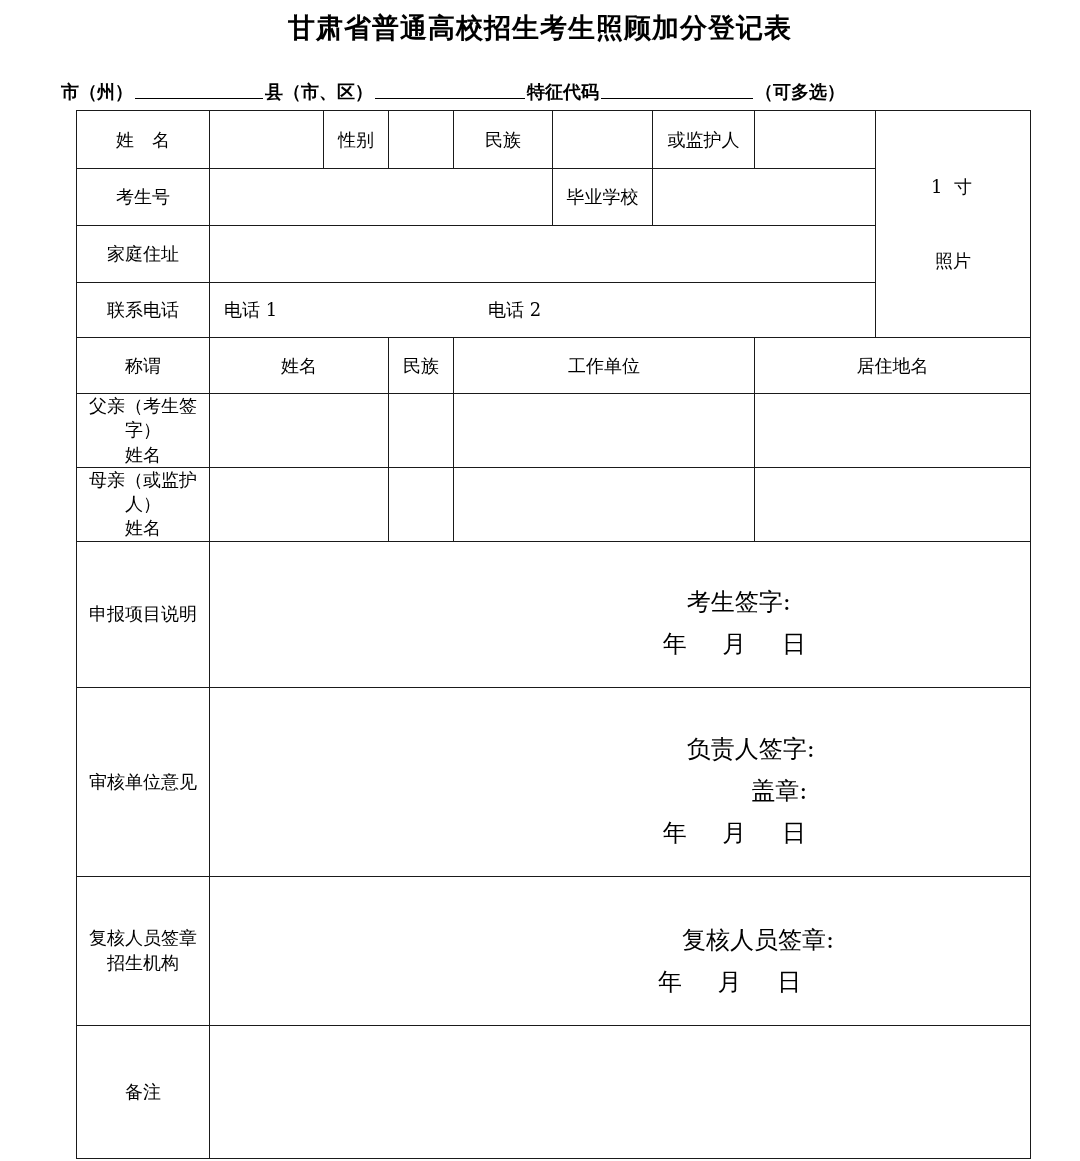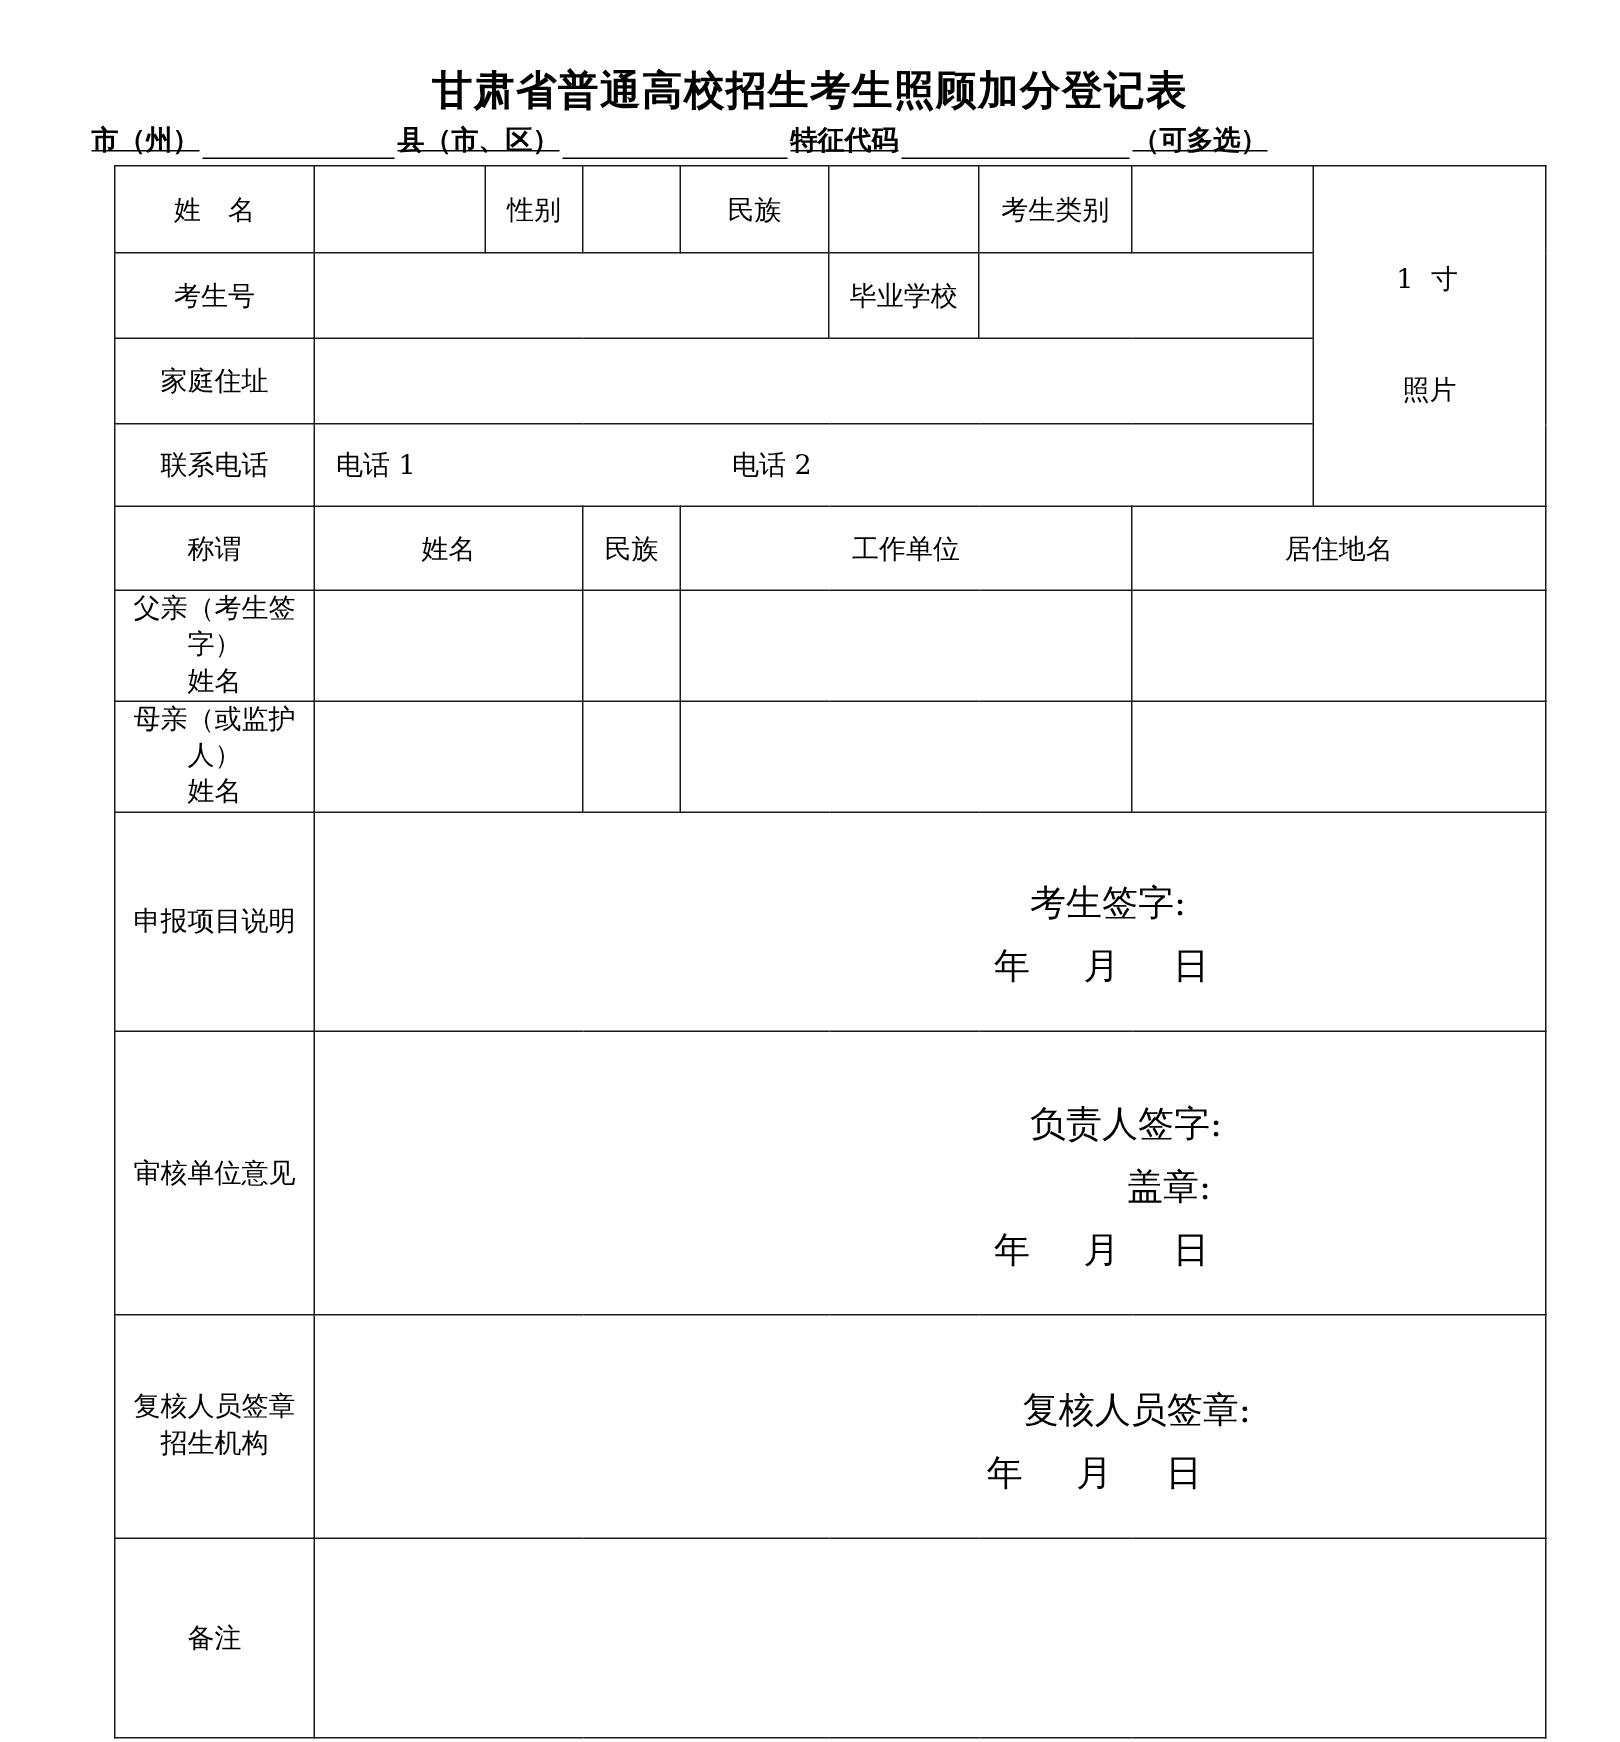--- a/index.html
+++ b/index.html
@@ -20,36 +20,34 @@
   .title {
     position: absolute;
     left: 0;
     top: 10px;
     width: 1080px;
     text-align: center;
     font-size: 27px;
     font-weight: bold;
     letter-spacing: 1px;
     font-family: "DejaVu Serif", "Liberation Serif", serif;
-    margin-top: 32px;
   }
 
   
   .header-line {
     position: absolute;
     left: 59px;
     top: 80px;
     width: 954px;
     height: 26px;
     font-size: 18px;
     font-weight: bold;
     display: flex;
-    align-items: flex-end;
+    align-items: flex-start;
     white-space: nowrap;
-    text-decoration: underline;
   }
   .header-line .lbl {
     padding: 0 2px 1px 2px;
   }
   .blank {
     display: inline-block;
     border-bottom: 1.5px solid #000;
     height: 18px;
   }
   .blank-1 { width: 128px; }
@@ -143,21 +141,21 @@
   </colgroup>
 
   <tbody>
       <tr>
     <td class="lbl-cell" style="height:57px">姓　名</td>
     <td class="blankcell"></td>
     <td class="lbl-cell">性别</td>
     <td class="blankcell"></td>
     <td class="lbl-cell">民族</td>
     <td class="blankcell"></td>
-    <td class="lbl-cell">考生类别</td>
+    <td class="lbl-cell">或监护人</td>
     <td class="blankcell"></td>
     <td class="photo-cell" rowspan="4">
       <span class="p1">1 寸</span>
       <span class="p2">照片</span>
     </td>
   </tr>
 
   <tr>
     <td class="lbl-cell" style="height:56px">考生号</td>
     <td class="blankcell" colspan="4"></td>

